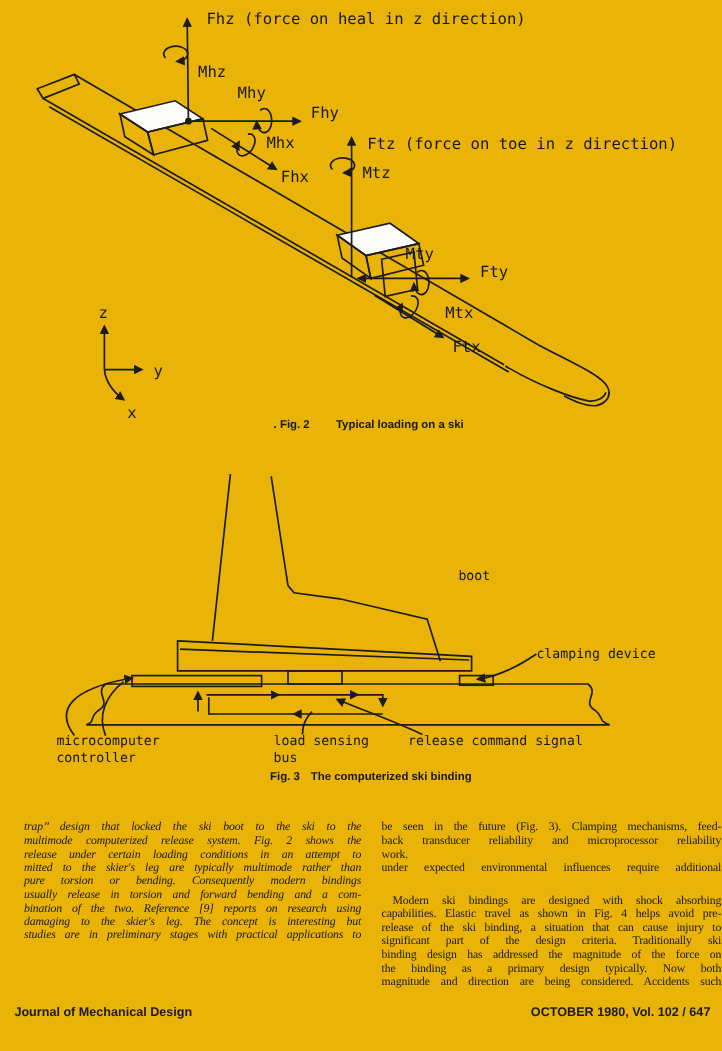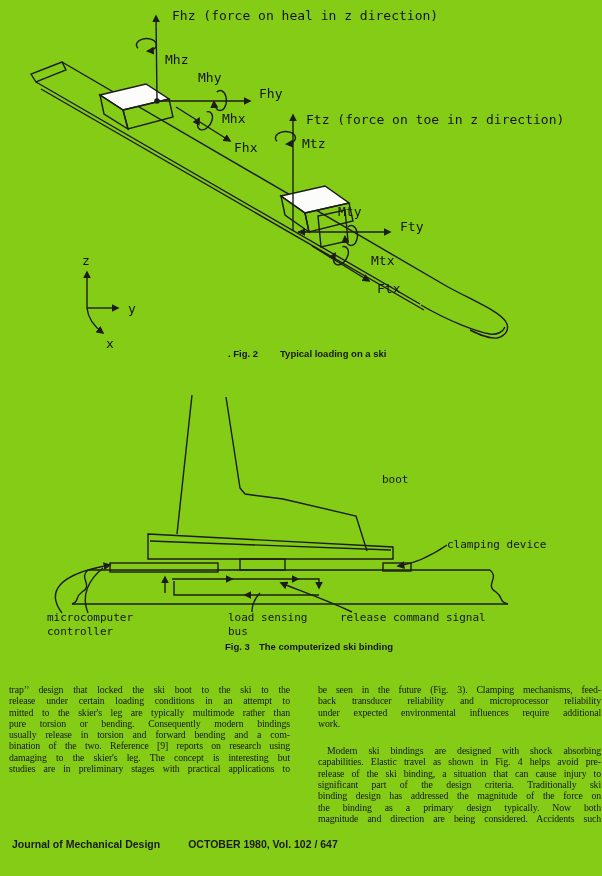--- a/index.html
+++ b/index.html
@@ -1,41 +1,41 @@
 <!DOCTYPE html>
 <html><head>
 <meta charset="utf-8">
 <style>
   html,body{margin:0;padding:0;background:#e8e8e6;}
   .page{
     position:relative;width:602px;height:876px;margin:0 auto;
-    background:#84cc16;color:#1c1c1c;overflow:hidden;
+    background:#eab308;color:#1c1c1c;overflow:hidden;
     font-family:"Liberation Serif",serif;
   }
   svg{position:absolute;left:0;}
   svg path,svg line,svg circle,svg rect{stroke:#1c1c1c;fill:none;stroke-width:1.4;}
   svg .fill{fill:#1c1c1c;stroke:none;}
   svg .white{fill:#fcfcfa;}
   svg text{fill:#161616;stroke:none;}
   .mono13{font:13px "DejaVu Sans Mono",monospace;}
   .mono11{font:11px "DejaVu Sans Mono",monospace;}
   .cap{font:bold 9.5px "Liberation Sans",sans-serif;}
   .col{
     position:absolute;top:684px;
     font-size:9.8px;line-height:11.3px;letter-spacing:-0.12px;color:#161616;
   }
-  .col.left{left:9px;width:281px;}
+  .col.left{left:20px;width:281px;font-style:italic;}
   .col.right{left:318px;width:283px;}
   .ln{text-align:justify;text-align-last:justify;}
   .ln.short{text-align-last:left;}
   .ln.indent{text-indent:9px;margin-top:16px;}
   .footer{
     position:absolute;top:838px;left:12px;right:10px;
-    display:flex;
-    font:bold 10.5px "Liberation Sans",sans-serif;color:#1a1a1a;gap:28px;
+    display:flex;justify-content:space-between;
+    font:bold 10.5px "Liberation Sans",sans-serif;color:#1a1a1a;
   }
 </style>
 </head>
 <body>
 
 <div class="page">
 
   <svg width="602" height="372" viewBox="0 0 602 372" style="top:0;">
     <defs>
       <marker id="arrA" viewBox="0 0 10 10" refX="8" refY="5" markerWidth="8" markerHeight="8" orient="auto-start-reverse" markerUnits="userSpaceOnUse">
@@ -165,34 +165,35 @@
     <text class="mono11" x="228" y="233">load sensing</text>
     <text class="mono11" x="228" y="247">bus</text>
     <text class="mono11" x="340" y="233">release command signal</text>
 
     <text class="cap" x="225" y="262">Fig. 3</text>
     <text class="cap" x="259" y="262">The computerized ski binding</text>
   </svg>
 
   <div class="col left">
     <div class="ln">trap’’ design that locked the ski boot to the ski to the</div>
+    <div class="ln">multimode computerized release system. Fig. 2 shows the</div>
     <div class="ln">release under certain loading conditions in an attempt to</div>
     <div class="ln">mitted to the skier's leg are typically multimode rather than</div>
     <div class="ln">pure torsion or bending. Consequently modern bindings</div>
     <div class="ln">usually release in torsion and forward bending and a com-</div>
     <div class="ln">bination of the two. Reference [9] reports on research using</div>
     <div class="ln">damaging to the skier's leg. The concept is interesting but</div>
     <div class="ln">studies are in preliminary stages with practical applications to</div>
   </div>
 
   <div class="col right">
     <div class="ln">be seen in the future (Fig. 3). Clamping mechanisms, feed-</div>
     <div class="ln">back transducer reliability and microprocessor reliability</div>
+    <div class="ln short">work.</div>
     <div class="ln">under expected environmental influences require additional</div>
-    <div class="ln short">work.</div>
     <div class="ln indent">Modern ski bindings are designed with shock absorbing</div>
     <div class="ln">capabilities. Elastic travel as shown in Fig. 4 helps avoid pre-</div>
     <div class="ln">release of the ski binding, a situation that can cause injury to</div>
     <div class="ln">significant part of the design criteria. Traditionally ski</div>
     <div class="ln">binding design has addressed the magnitude of the force on</div>
     <div class="ln">the binding as a primary design typically. Now both</div>
     <div class="ln">magnitude and direction are being considered. Accidents such</div>
   </div>
 
   <div class="footer">

